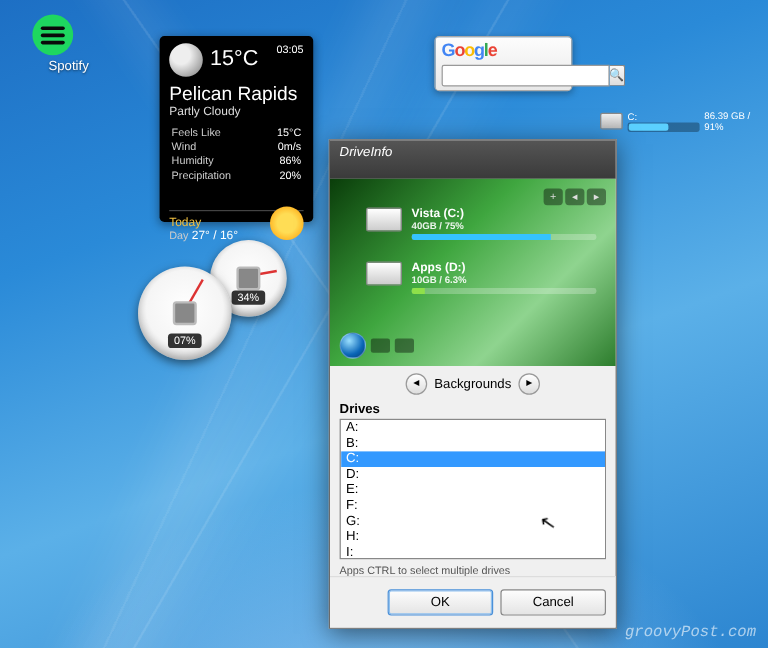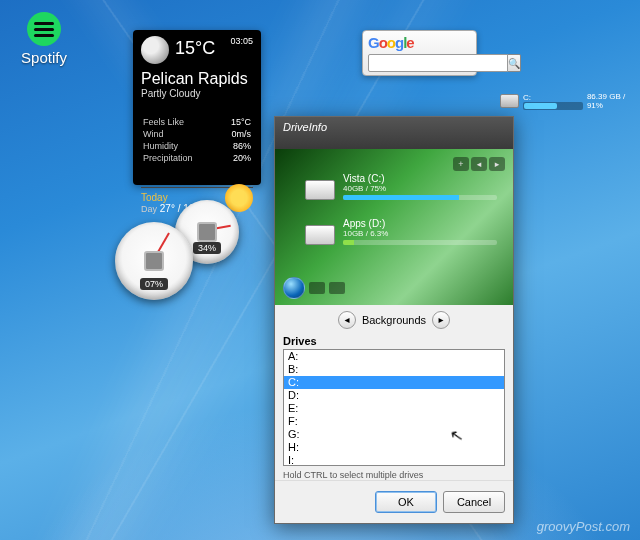--- a/index.html
+++ b/index.html
@@ -7,32 +7,32 @@
     background: radial-gradient(ellipse 900px 700px at 50% 120%, rgba(255,255,255,0.9) 0%, rgba(180,220,255,0.4) 15%, rgba(255,255,255,0) 35%),
                 linear-gradient(160deg, #1d6fc4 0%, #2a8ad8 30%, #5bb0e8 60%, #2c85d0 100%);
   }
   
   .ray { position:absolute; background: rgba(255,255,255,0.15); transform-origin: top left; }
   .r1 { width:2px; height:800px; top:-100px; left:60%; transform: rotate(25deg); box-shadow: 0 0 40px 20px rgba(255,255,255,0.12);}
   .r2 { width:2px; height:800px; top:-100px; left:75%; transform: rotate(30deg); box-shadow: 0 0 40px 20px rgba(255,255,255,0.08);}
   .r3 { width:2px; height:800px; top:-100px; left:5%; transform: rotate(-35deg); box-shadow: 0 0 30px 15px rgba(255,255,255,0.08);}
 
   
-  .desktop-icon { position:absolute; top:12px; left:14px; width:60px; text-align:center; color:#fff; font-size:15px; text-shadow:0 1px 2px rgba(0,0,0,0.6);}
+  .desktop-icon { position:absolute; top:12px; left:14px; width:60px; text-align:right; color:#fff; font-size:11px; text-shadow:0 1px 2px rgba(0,0,0,0.6);}
   .desktop-icon .ico { width:34px; height:34px; margin:0 auto 3px; background:#1ed760; border-radius:50%; position:relative;}
   .desktop-icon .ico::before{content:""; position:absolute; left:7px; top:10px; width:20px; height:3px; border-radius:2px; background:#0a0a0a; box-shadow:0 6px 0 #0a0a0a, 0 12px 0 #0a0a0a;}
 
   
   .weather { position:absolute; top:30px; left:133px; width:128px; height:155px; background:#000; border-radius:4px; color:#fff; font-size:10px; padding:6px 8px; box-shadow:0 2px 8px rgba(0,0,0,0.4);}
   .weather .moon{ width:28px; height:28px; border-radius:50%; background:radial-gradient(circle at 35% 35%, #eee 30%, #999 80%); float:left; margin-right:6px;}
   .weather .temp{ font-size:18px; font-weight:300; padding-top:2px;}
   .weather .clock{position:absolute; top:6px; right:8px; font-size:9px;}
   .weather .loc{clear:both; padding-top:6px; font-size:16px;}
   .weather .cond{font-size:10px; color:#ddd;}
-  .weather table{width:100%; font-size:9px; color:#ccc; margin-top:16px;}
+  .weather table{width:100%; font-size:9px; color:#ccc; margin-top:4px;}
   .weather table td:last-child{text-align:right; color:#fff;}
   .weather .today{border-top:1px solid #444; margin-top:22px; padding-top:4px;}
   .weather .today .lab{color:#f0c040;}
   .weather .sun{ float:right; width:28px; height:28px; border-radius:50%; background:radial-gradient(circle,#ffdd55 40%,#ff9900 100%); margin-top:-8px;}
 
   
   .meters{position:absolute; top:200px; left:115px; width:150px; height:110px;}
   .dial{position:absolute; width:78px; height:78px; border-radius:50%; background:radial-gradient(circle at 50% 45%, #fff 0%, #f5f5f5 55%, #ccc 80%); box-shadow:0 3px 8px rgba(0,0,0,0.5), inset 0 -3px 6px rgba(0,0,0,0.2);text-align:right;}
   .dial.big{top:22px; left:0;}
   .dial.small{top:0; left:60px; width:64px; height:64px;}
@@ -60,42 +60,42 @@
   .drivemini .dicon{width:20px; height:14px; background:linear-gradient(#eee,#bbb); border-radius:2px; border:1px solid #888;}
   .drivemini .bar{width:60px; height:8px; background:rgba(0,0,0,0.3); border-radius:2px; position:relative;}
   .drivemini .bar::after{content:""; position:absolute; left:1px; top:1px; bottom:1px; width:55%; background:#5bd0ff; border-radius:2px;}
 
   
   .dialog{position:absolute; top:116px; left:274px; width:240px; height:408px; background:#f0f0f0; border:1px solid #6a6a6a; box-shadow:0 4px 20px rgba(0,0,0,0.5); display:flex; flex-direction:column;}
   .titlebar{height:32px; background:linear-gradient(#555,#3a3a3a); color:#fff; font-size:11px; padding:4px 8px; font-style:italic;}
   .preview{height:158px; margin:0; background:linear-gradient(135deg,#0a3d0a 0%,#3fa63f 40%,#8fd48f 70%,#2d7d2d 100%); position:relative; padding:10px;}
   .preview .ctl{position:absolute; top:8px; right:8px; display:flex; gap:2px;}
   .preview .ctl span{width:16px; height:14px; background:rgba(0,0,0,0.4); border-radius:3px; color:#ddd; font-size:9px; text-align:center; line-height:14px;}
-  .drive-entry{display:flex; align-items:flex-end; gap:8px; margin:14px 6px 18px 20px;}
+  .drive-entry{display:flex; align-items:flex-start; gap:8px; margin:14px 6px 18px 20px;font-weight:bold;}
   .drive-entry .di{width:30px; height:20px; background:linear-gradient(#fff,#ccc); border-radius:2px; border:1px solid #888;}
   .drive-entry .info{flex:1; color:#fff; font-size:10px;}
   .drive-entry .info .sub{font-size:8px; opacity:0.9;}
   .drive-entry .pbar{height:5px; background:rgba(255,255,255,0.25); border-radius:2px; margin-top:2px; overflow:hidden;}
   .drive-entry .pbar div{height:100%;}
   .orb-row{position:absolute; bottom:6px; left:8px; display:flex; gap:4px; align-items:center;}
   .orb{width:22px; height:22px; border-radius:50%; background:radial-gradient(circle at 35% 30%, #9be0ff 0%, #0a66b8 60%, #043a6e 100%); border:1px solid rgba(255,255,255,0.3);}
   .orb-row .sq{width:16px; height:12px; background:rgba(0,0,0,0.4); border-radius:2px;}
   .bg-row{display:flex; align-items:center; justify-content:center; gap:6px; padding:6px; font-size:11px;}
   .navbtn{width:18px;height:18px;border-radius:50%;border:1px solid #999;background:linear-gradient(#fff,#ddd);font-size:10px;line-height:16px;text-align:center;cursor:pointer;}
   .section-label{font-size:11px; font-weight:bold; padding:0 8px;}
   .listbox{margin:2px 8px; height:118px; background:#fff; border:1px solid #888; overflow-y:scroll; font-size:11px;}
   .listbox div{padding:0 4px; line-height:13px; cursor:default;}
   .listbox div.sel{background:#3399ff; color:#fff;}
   .hint{font-size:9px; color:#555; padding:2px 8px 0;}
   .dlg-buttons{margin-top:auto; padding:10px 8px 10px; display:flex; justify-content:flex-end; gap:6px; border-top:1px solid #ddd; background:#f0f0f0;}
-  .dlg-buttons button{width:62px; height:22px; font-size:11px; border:1px solid #888; background:linear-gradient(#fdfdfd,#e4e4e4); border-radius:3px; cursor:pointer;}
+  .dlg-buttons button{width:88px; height:22px; font-size:11px; border:1px solid #888; background:linear-gradient(#fdfdfd,#e4e4e4); border-radius:3px; cursor:pointer;}
   .dlg-buttons button.primary{border-color:#4a90d9; box-shadow:0 0 0 1px #8fc0ee inset;}
 
   .cursor{position:absolute; top:426px; left:450px; font-size:16px; color:#000; transform:rotate(-10deg);}
-  .watermark{position:absolute; bottom:6px; right:10px; color:rgba(255,255,255,0.6); font-size:13px; font-style:italic; font-family:Liberation Sans, sans-serif;}
+  .watermark{position:absolute; bottom:6px; right:10px; color:rgba(255,255,255,0.6); font-size:13px; font-style:italic; font-family:Liberation Mono, monospace;}
 </style>
 </head>
 <body>
 
 <div class="ray r1"></div>
 <div class="ray r2"></div>
 <div class="ray r3"></div>
 
 <div class="desktop-icon">
   <div class="ico"></div>
@@ -214,21 +214,21 @@
       <div>A:</div>
       <div>B:</div>
       <div class="sel">C:</div>
       <div>D:</div>
       <div>E:</div>
       <div>F:</div>
       <div>G:</div>
       <div>H:</div>
       <div>I:</div>
     </div>
-  <div class="hint">Hold CTRL to select multiple drives</div>
+  <div class="hint">Apps CTRL to select multiple drives</div>
   <div class="dlg-buttons">
     <button class="primary">OK</button>
     <button>Cancel</button>
   </div>
 </div>
 
 <div class="cursor">↖</div>
 <div class="watermark">groovyPost.com</div>
 
 </body></html>

